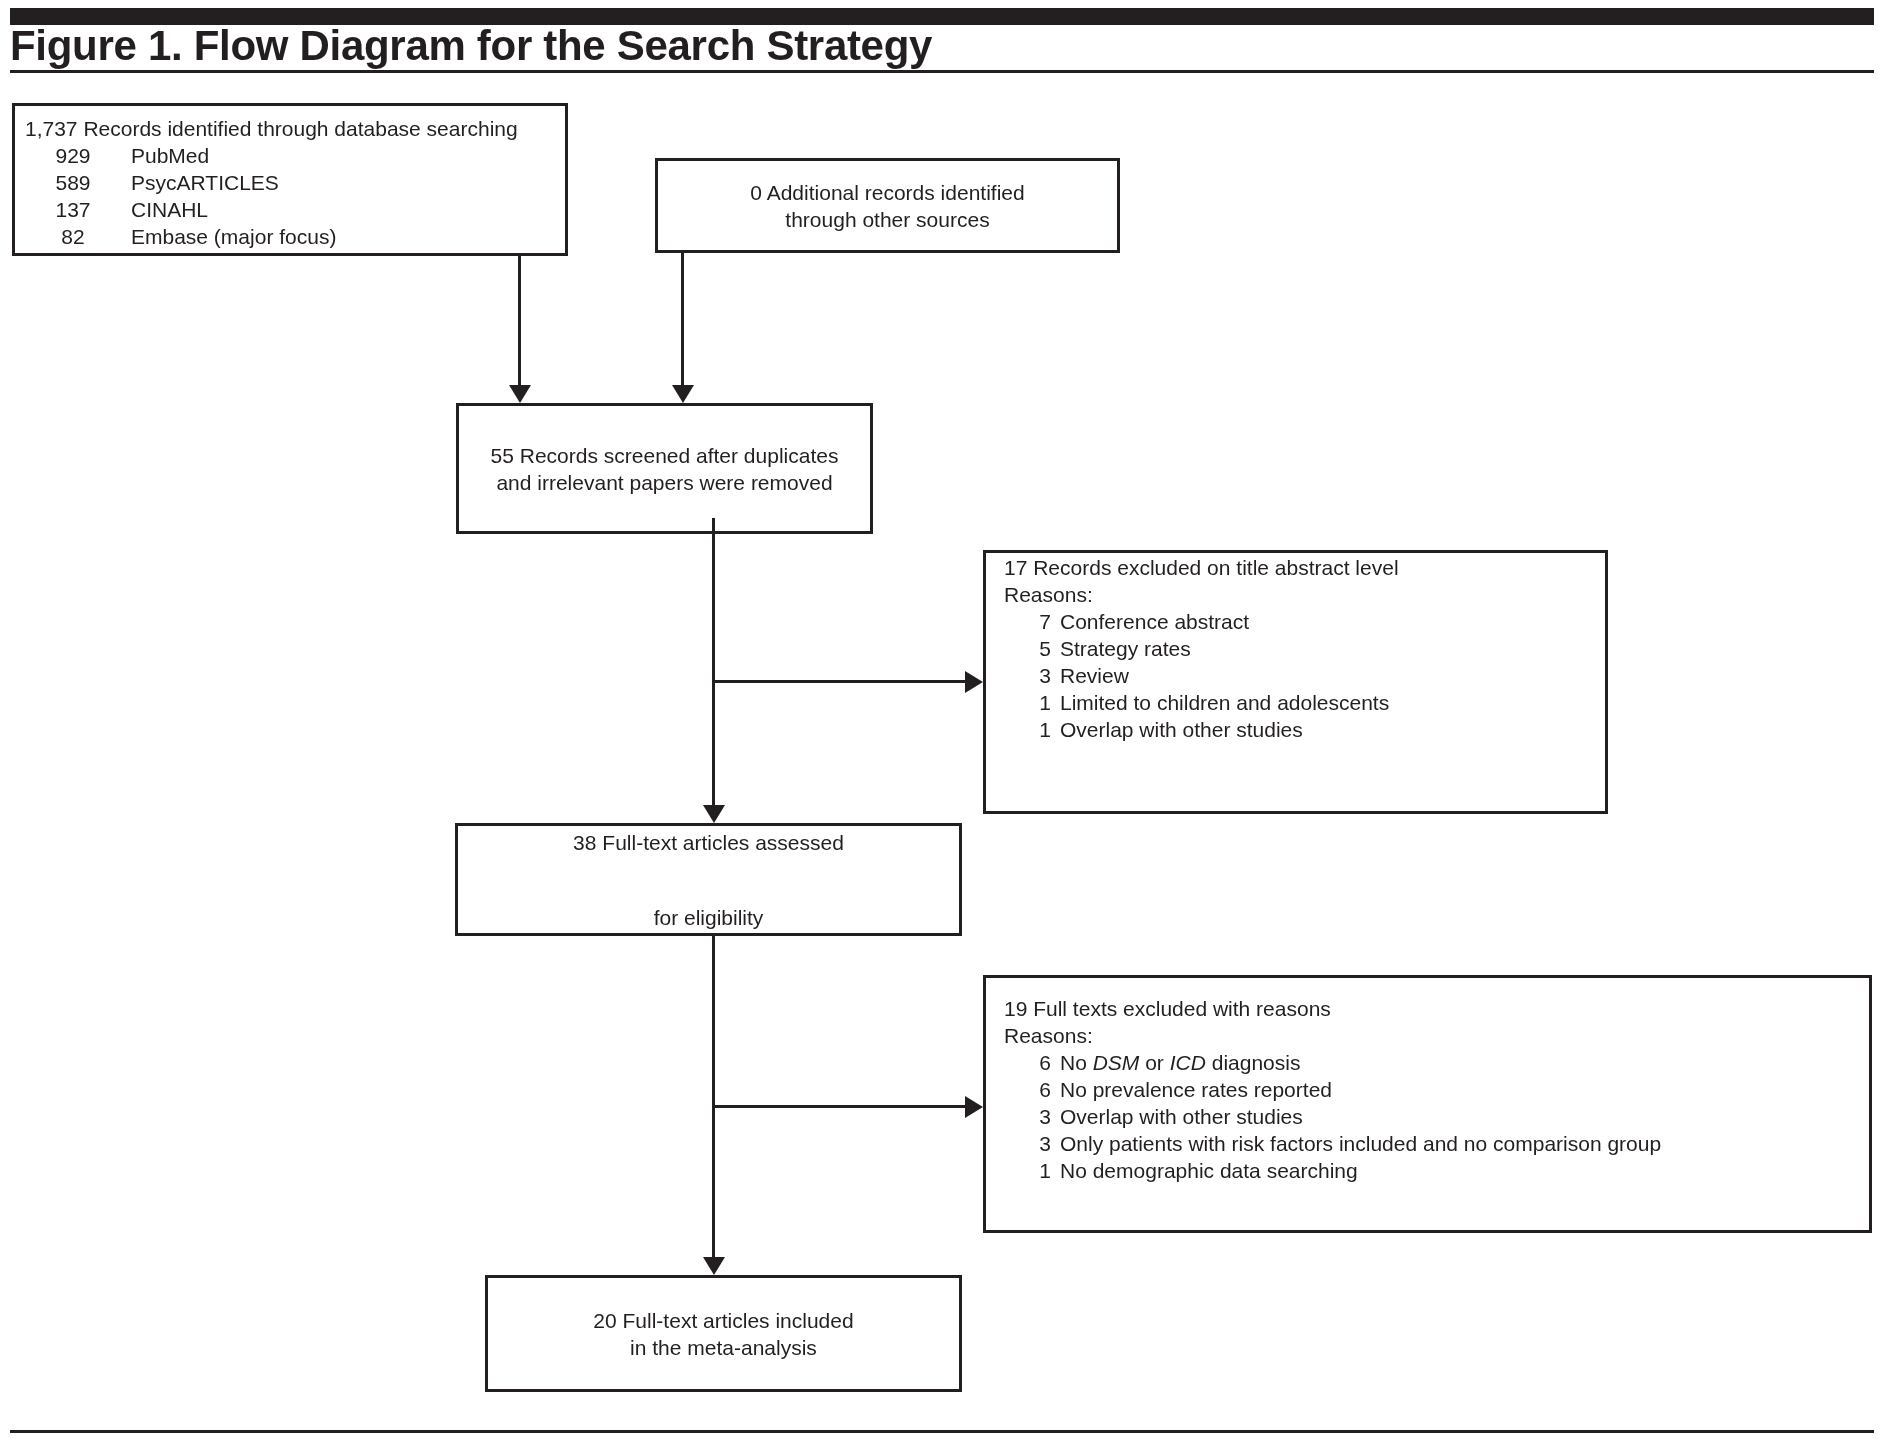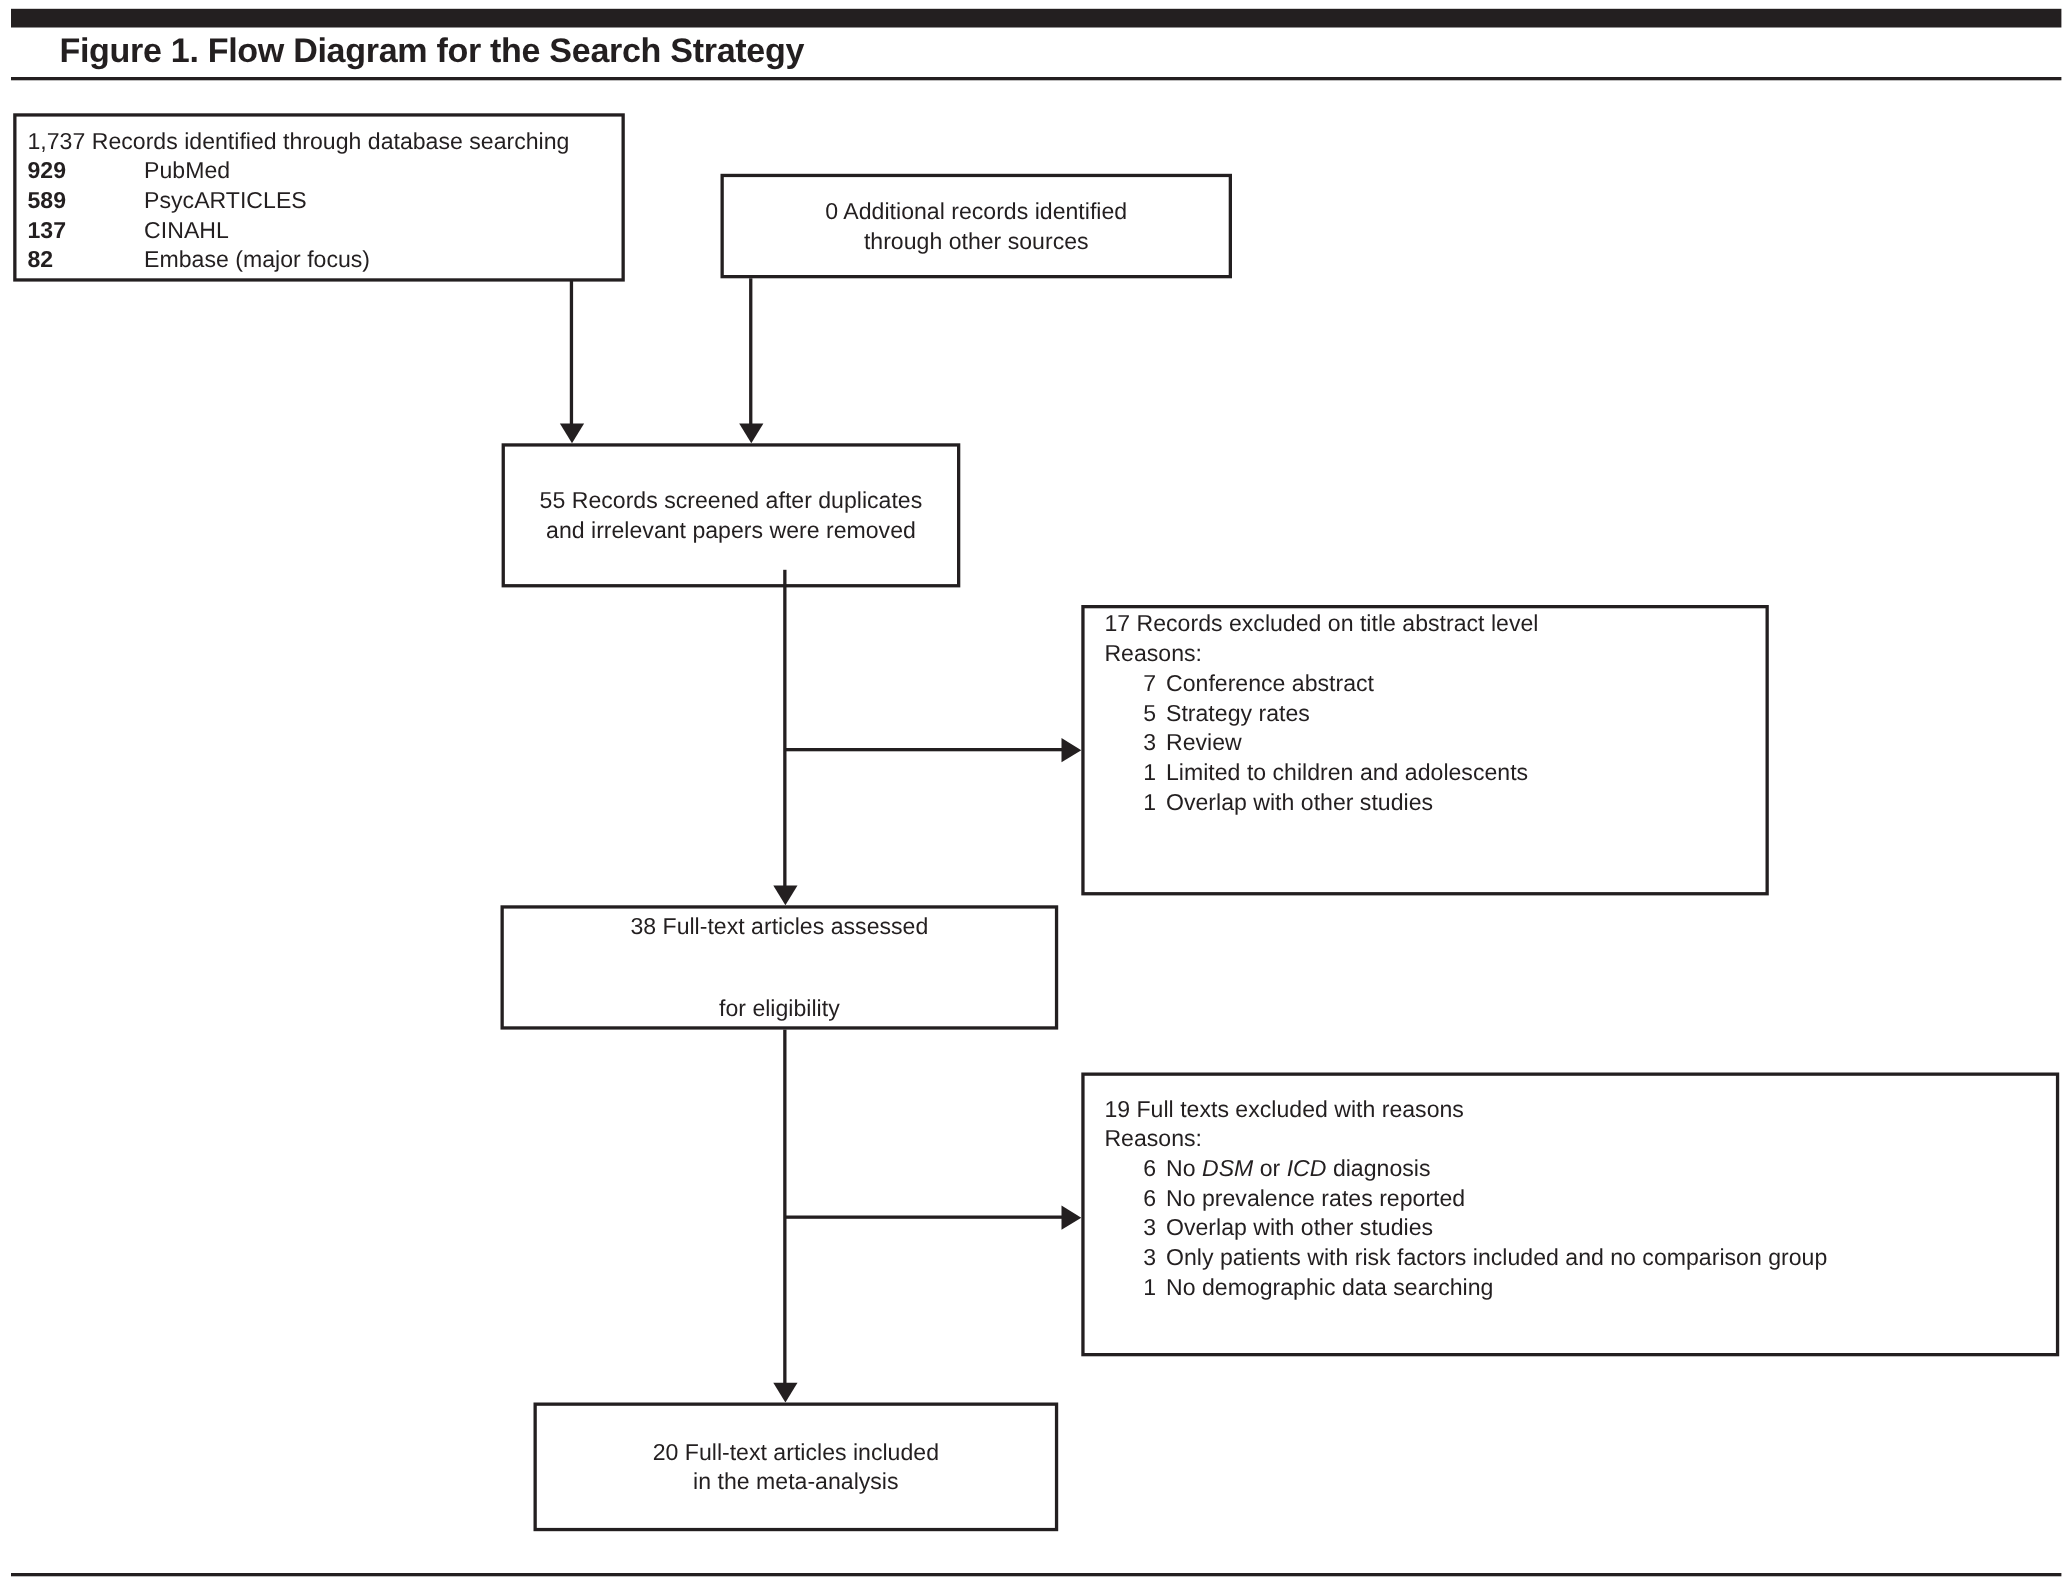--- a/index.html
+++ b/index.html
@@ -10,40 +10,40 @@
     font-family:"Liberation Sans","DejaVu Sans",sans-serif;
     color:var(--ink);
     font-size:21px; line-height:27px;
   }
   .abs{ position:absolute; box-sizing:border-box; }
 
   
   .topbar{ left:10px; top:8px; width:1864px; height:17px; background:var(--ink); }
   .fig-title{
     left:10px; top:28px; width:1600px;
-    font-size:31px; line-height:36px; font-weight:700; letter-spacing:-0.3px;margin-left:44px;
+    font-size:42px; line-height:36px; font-weight:700; letter-spacing:-0.3px;
   }
   .title-rule{ left:10px; top:70px; width:1864px; height:3px; background:var(--ink); }
   .bottom-rule{ left:10px; top:1430px; width:1864px; height:3px; background:var(--ink); }
 
   
   .box{ border:3px solid var(--ink); background:var(--paper); }
   .box.center{ display:flex; flex-direction:column; justify-content:center; align-items:center; text-align:right; }
 
   .box-identified{ left:12px;  top:103px; width:556px; height:153px; padding:9px 10px; }
   .box-additional{ left:655px; top:158px; width:465px; height:95px;  }
   .box-screened{   left:456px; top:403px; width:417px; height:131px; }
   .box-excl-1{     left:983px; top:550px; width:625px; height:264px; padding:1px 18px; }
   .box-assessed{   left:455px; top:823px; width:507px; height:113px;gap:48px; }
   .box-excl-2{     left:983px; top:975px; width:889px; height:258px; padding:17px 18px; }
   .box-included{   left:485px; top:1275px; width:477px; height:117px; }
 
   
   .s-row{ display:flex; }
-  .s-num{ width:96px; text-align:left; flex:none;font-weight:bold; }
+  .s-num{ width:96px; text-align:center; flex:none; }
   .s-label{ margin-left:10px; }
 
   
   .r-row{ display:flex; margin-left:34px; }
   .r-num{ min-width:13px; text-align:right; flex:none; }
   .r-label{ margin-left:9px; }
 
   
   .vline{ width:3px; background:var(--ink); }
   .hline{ height:3px; background:var(--ink); }

